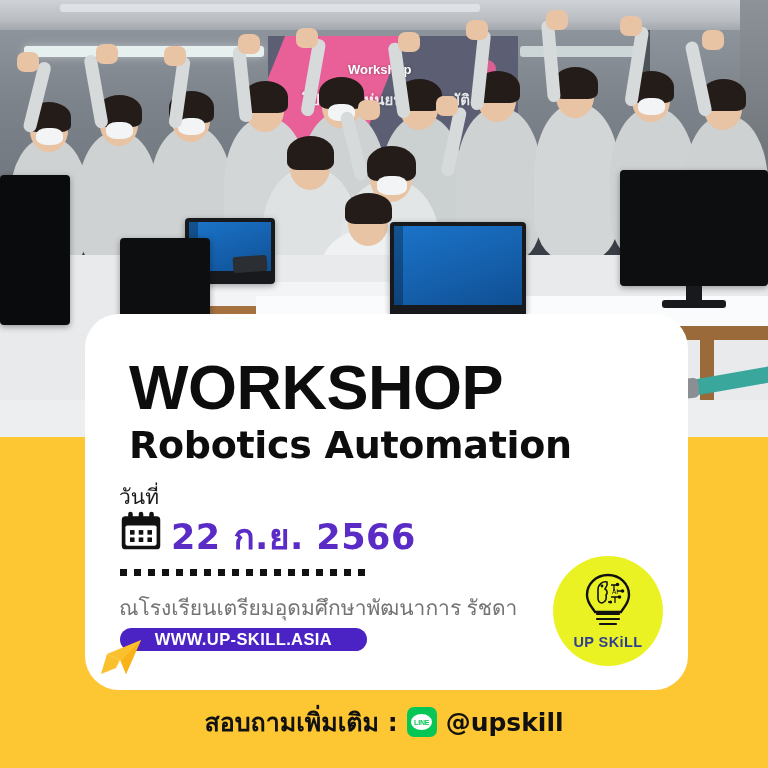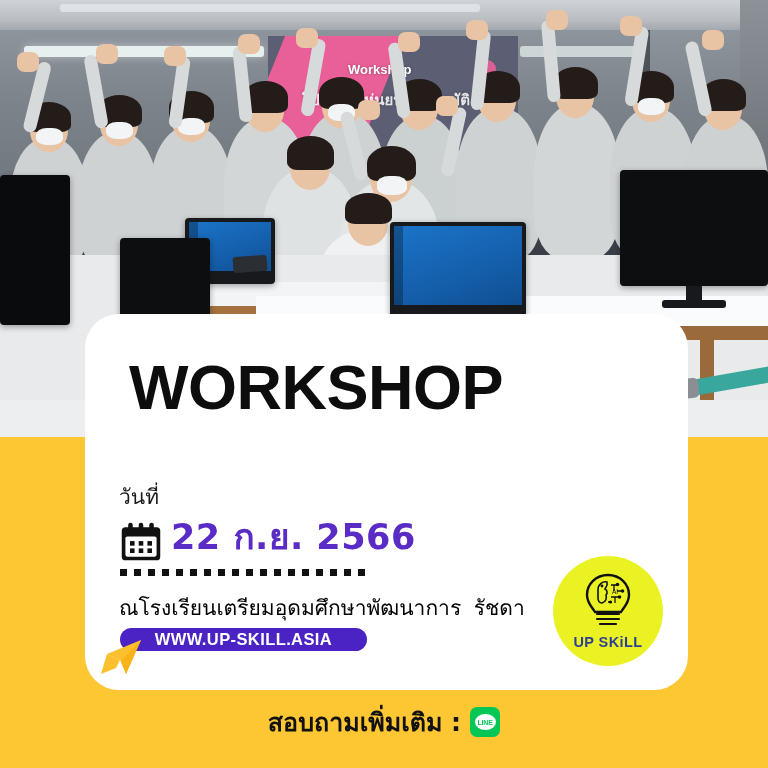--- a/index.html
+++ b/index.html
@@ -220,21 +220,21 @@
     left: 34px; top: 166px;
     font-size: 21px;
     color: #1a1a1a;
     font-family: "DejaVu Sans", sans-serif;
   }
 
   .date-row {
     position: absolute;
     left: 34px; top: 195px;
     display: flex;
-    align-items: flex-end;
+    align-items: flex-start;
     gap: 8px;
   }
   .cal-icon {
     width: 44px; height: 44px;
     display: block;
   }
   .date-value {
     font-size: 35px;
     font-weight: 700;
     color: #5B2BC6;
@@ -247,22 +247,22 @@
     left: 35px; top: 255px;
     width: 249px; height: 7px;
     background-image: repeating-linear-gradient(to right,
       #111 0px, #111 7px, transparent 7px, transparent 14px);
   }
 
   .venue {
     position: absolute;
     left: 34px; top: 277px;
     font-size: 21px;
-    color: #000000;
-    font-family: Liberation Mono, monospace;
+    color: #737373;
+    font-family: Liberation Serif, serif;
     white-space: nowrap;
   }
 
   .url-btn {
     position: absolute;
     left: 35px; top: 314px;
     width: 247px; height: 23px;
     background: #4B22C4;
     border-radius: 22px;
     display: flex;
@@ -500,20 +500,21 @@
       <div class="bezel" style="background:#0a0b0d;"></div>
     </div>
 
     <div class="phone"></div>
     <div class="pliers"></div>
   </div>
 
   <div class="card">
 
     <div class="title-main">WORKSHOP</div>
+    <div class="title-sub">Robotics Automation</div>
 
     <div class="label-date">วันที่</div>
 
     <div class="date-row">
       <svg class="cal-icon" viewBox="0 0 48 48">
         <rect x="3" y="8" width="42" height="36" rx="4" fill="#111"></rect>
         <rect x="7" y="18" width="34" height="22" rx="2" fill="#fff"></rect>
         <rect x="10" y="3" width="5" height="10" rx="2.5" fill="#111"></rect>
         <rect x="21.5" y="3" width="5" height="10" rx="2.5" fill="#111"></rect>
         <rect x="33" y="3" width="5" height="10" rx="2.5" fill="#111"></rect>
@@ -554,15 +555,16 @@
       </svg>
       <span class="logo-text">UP SKiLL</span>
     </div>
   </div>
 
   <div class="footer">
     <span class="footer-text">สอบถามเพิ่มเติม :</span>
     <span class="line-icon">
       <span class="line-bubble">LINE</span>
     </span>
+    <span class="footer-handle">@upskill</span>
   </div>
 
 </div>
 
 </body></html>

